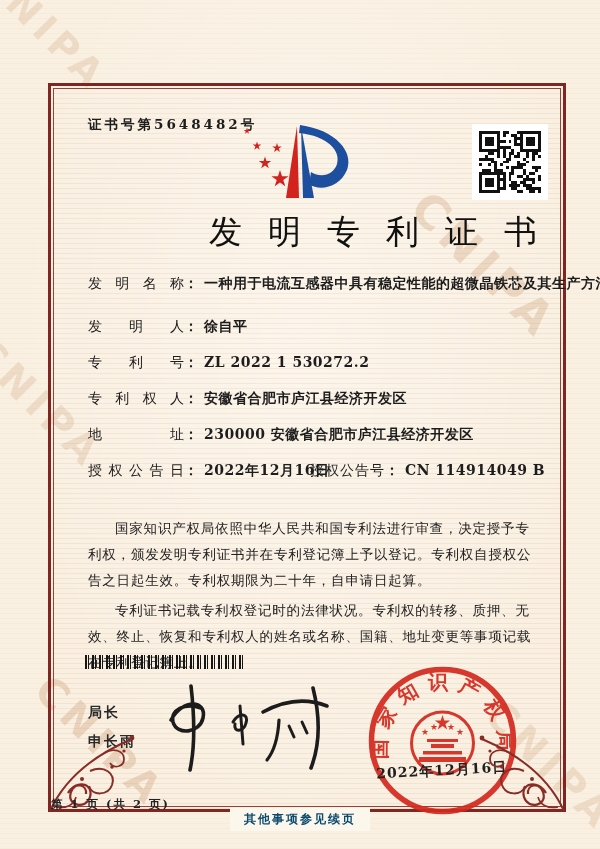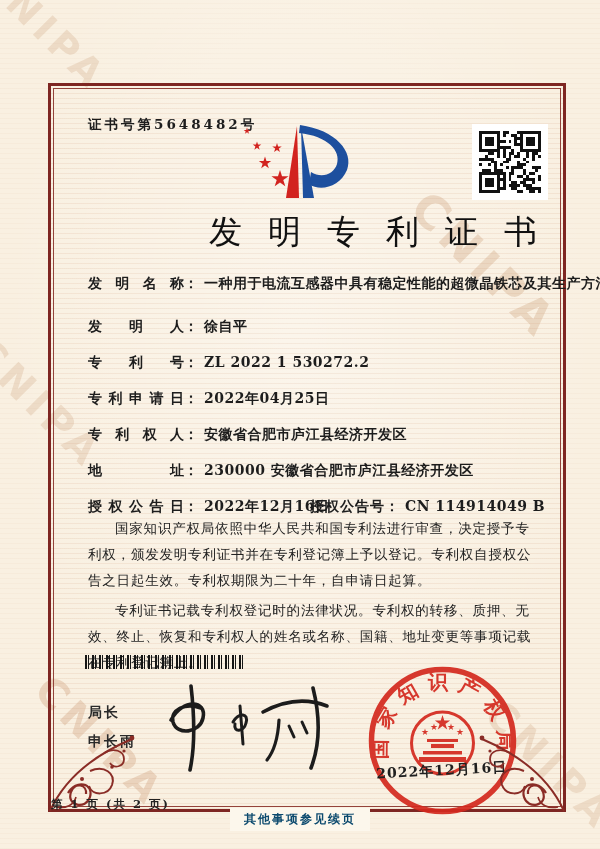--- a/index.html
+++ b/index.html
@@ -41,21 +41,21 @@
   .qr   { position:absolute; left:421px; top:38px; width:76px; height:76px;
           background:#fff; padding:7px; }
   .qr svg { width:62px; height:62px; display:block; }
 
   .title { position:absolute; left:0; right:0; top:124px; text-align:right;
            font-size:33px; font-weight:normal; letter-spacing:26px; text-indent:26px; color:#111; }
 
   .fields { position:absolute; left:37px; top:187px; width:441px; font-size:14px; }
   .frow { margin-bottom:15px; line-height:21px; position:relative; white-space:nowrap; }
   .frow.first { margin-bottom:22px; }
-  .flabel { display:inline-block; width:96px; text-align:justify; text-align-last:justify; font-weight:700; vertical-align:top; }
+  .flabel { display:inline-block; width:96px; text-align:justify; text-align-last:justify; font-weight:400; vertical-align:top; }
   .fcolon { font-weight:600; }
   .fvalue { font-weight:600; margin-left:6px; letter-spacing:.5px; }
   .grant-no-group { position:absolute; left:222px; top:0; }
   .grant-no-group .flabel { width:auto; letter-spacing:1px; }
 
   .paras { position:absolute; left:37px; top:429px; width:448px;
            font-size:13.5px; line-height:26px; letter-spacing:.8px; font-weight:400; color:#222; }
   .paras p { text-indent:2em; margin-bottom:4px; }
 
   .barcode { position:absolute; left:34px; top:569px; width:158px; height:14px;
@@ -277,23 +277,20 @@
     <div class="frow first">
       <span class="flabel">发明名称</span><span class="fcolon">：</span><span class="fvalue">一种用于电流互感器中具有稳定性能的超微晶铁芯及其生产方法</span>
     </div>
     <div class="frow">
       <span class="flabel">发明人</span><span class="fcolon">：</span><span class="fvalue">徐自平</span>
     </div>
     <div class="frow">
       <span class="flabel">专利号</span><span class="fcolon">：</span><span class="fvalue">ZL 2022 1 530272.2</span>
     </div>
     <div class="frow">
-      <span class="flabel">专利申请日</span><span class="fcolon">：</span><span class="fvalue">2022年04月25日</span>
-    </div>
-    <div class="frow">
       <span class="flabel">专利权人</span><span class="fcolon">：</span><span class="fvalue">安徽省合肥市庐江县经济开发区</span>
     </div>
     <div class="frow">
       <span class="flabel">地址</span><span class="fcolon">：</span><span class="fvalue">230000 安徽省合肥市庐江县经济开发区</span>
     </div>
     <div class="frow">
       <span class="flabel">授权公告日</span><span class="fcolon">：</span><span class="fvalue">2022年12月16日</span>
       <span class="grant-no-group">
         <span class="flabel">授权公告号</span><span class="fcolon">：</span><span class="fvalue">CN 114914049 B</span>
       </span>

